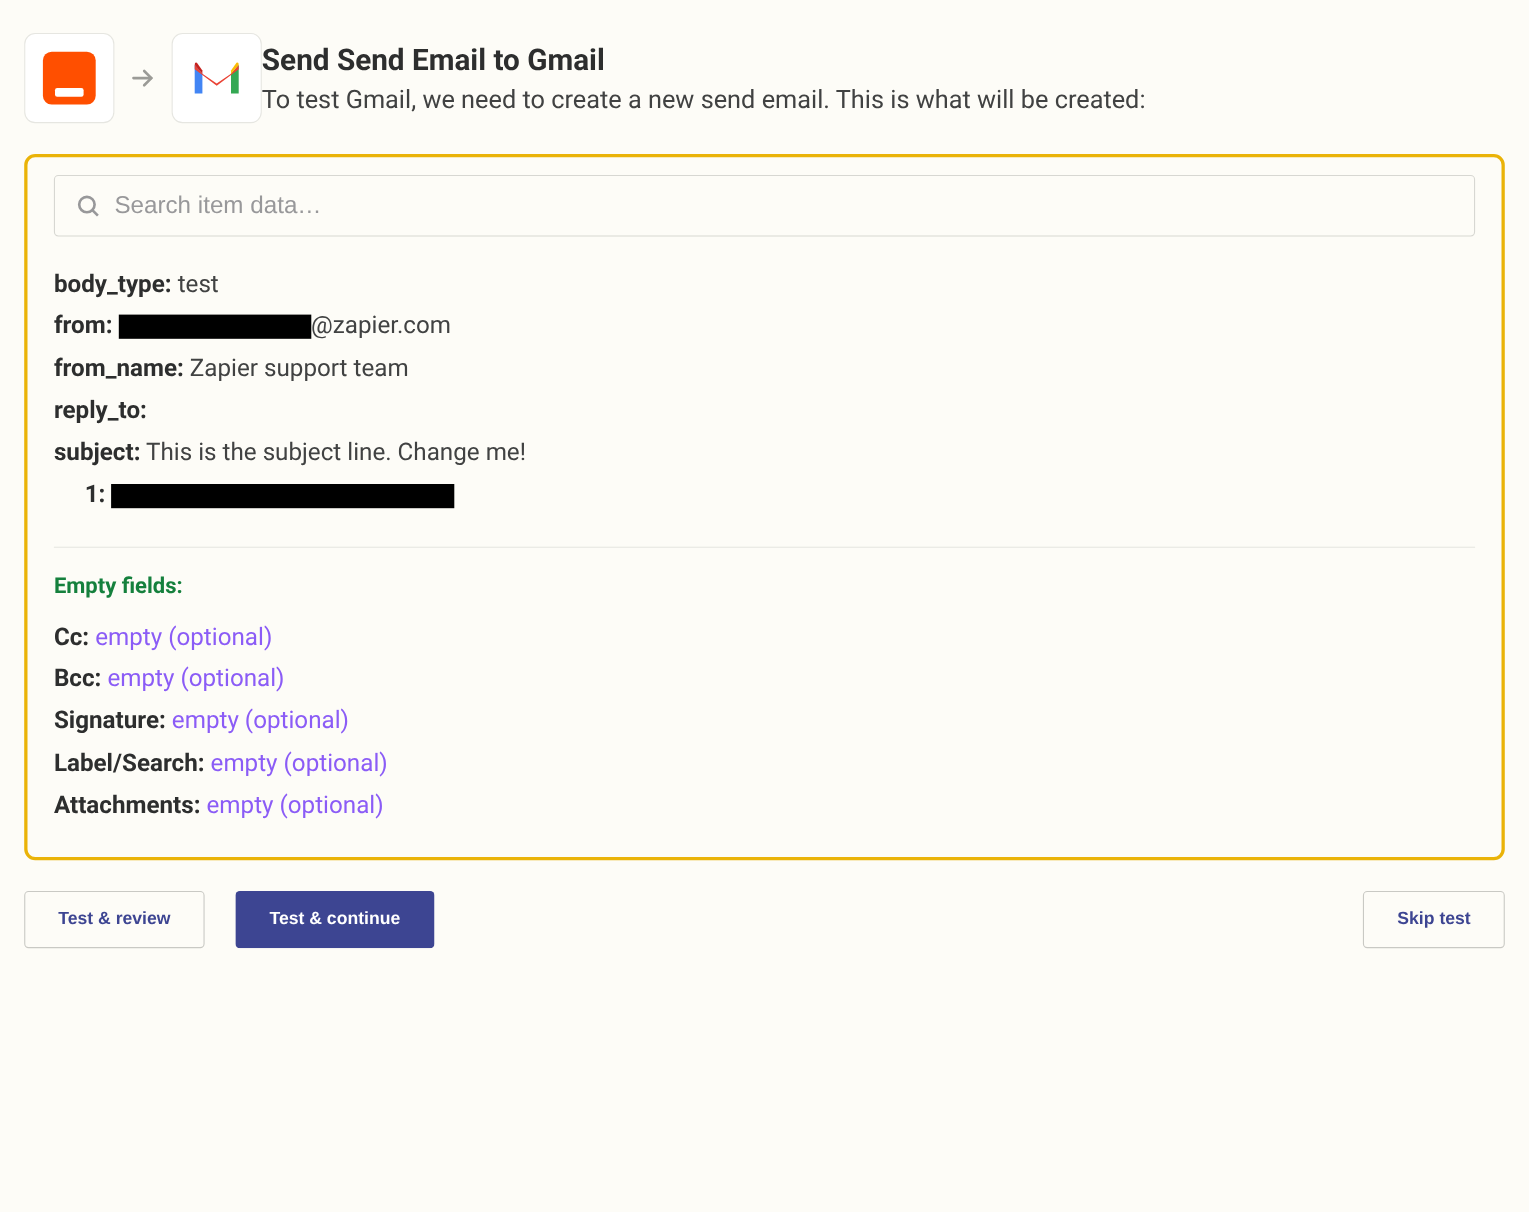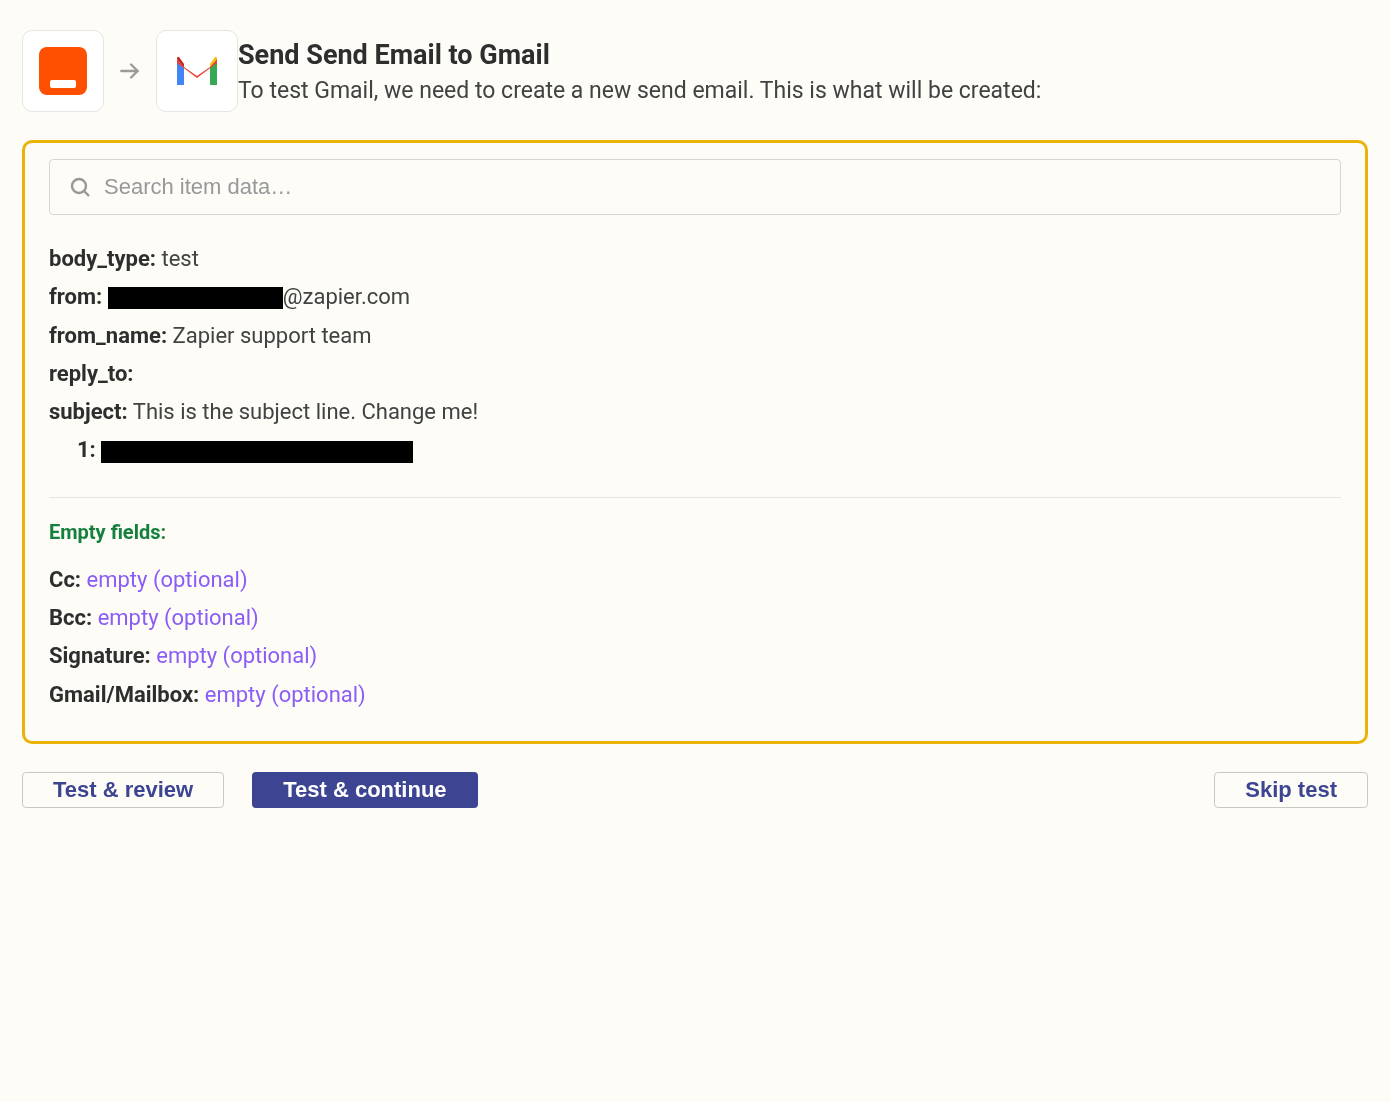--- a/index.html
+++ b/index.html
@@ -126,23 +126,23 @@
     }
     .empty-value {
       color: #8b5cf6;
     }
     .button-row {
       display: flex;
       align-items: center;
       gap: 28px;
     }
     .btn {
-      font-size: 22px;
-      font-weight: 700;
-      padding: 4px 30px;
+      font-size: 16px;
+      font-weight: 700;
+      padding: 16px 30px;
       border-radius: 4px;
       cursor: pointer;
       border: 1px solid transparent;
     }
     .btn-outline {
       background: #fdfcf7;
       border-color: #c9c9c4;
       color: #3d4592;
     }
     .btn-primary {
@@ -232,21 +232,25 @@
     </div>
     <div class="data-row">
       <span class="data-key">Bcc:</span>
       <span class="empty-value">empty (optional)</span>
     </div>
     <div class="data-row">
       <span class="data-key">Signature:</span>
       <span class="empty-value">empty (optional)</span>
     </div>
     <div class="data-row">
-      <span class="data-key">Gmail/Mailbox:</span>
+      <span class="data-key">Label/Search:</span>
+      <span class="empty-value">empty (optional)</span>
+    </div>
+    <div class="data-row">
+      <span class="data-key">Attachments:</span>
       <span class="empty-value">empty (optional)</span>
     </div>
   </div>
 </div>
 
 <div class="button-row">
   <button class="btn btn-outline">Test &amp; review</button>
   <button class="btn btn-primary">Test &amp; continue</button>
   <div class="spacer"></div>
   <button class="btn btn-outline">Skip test</button>

